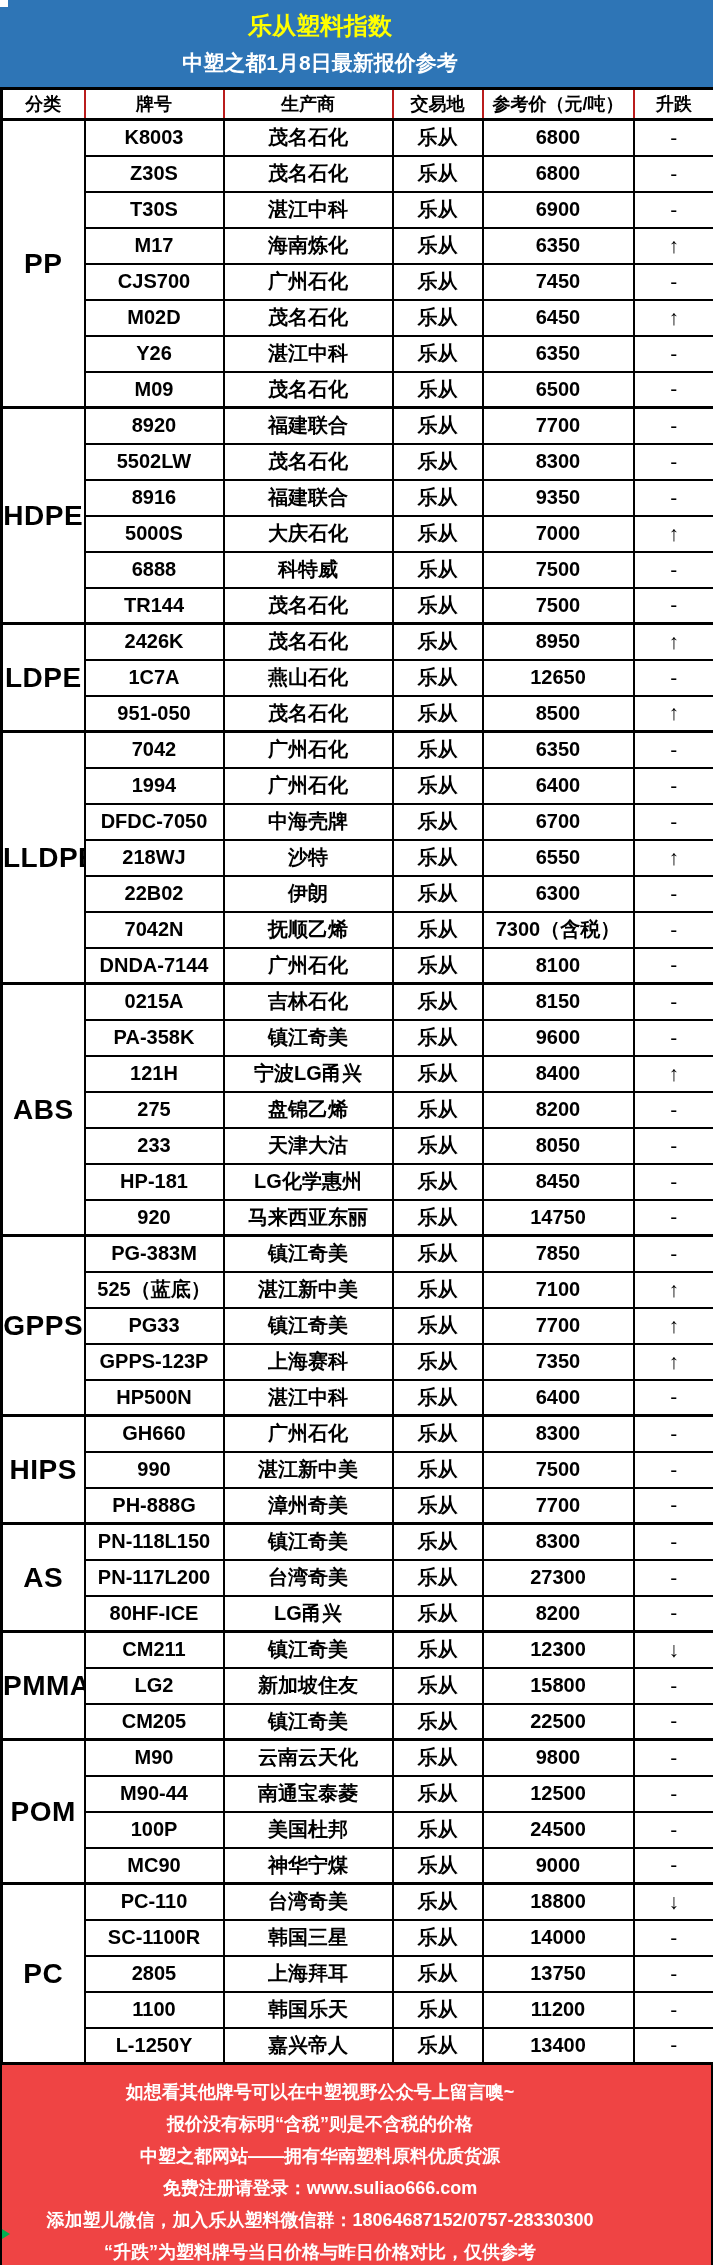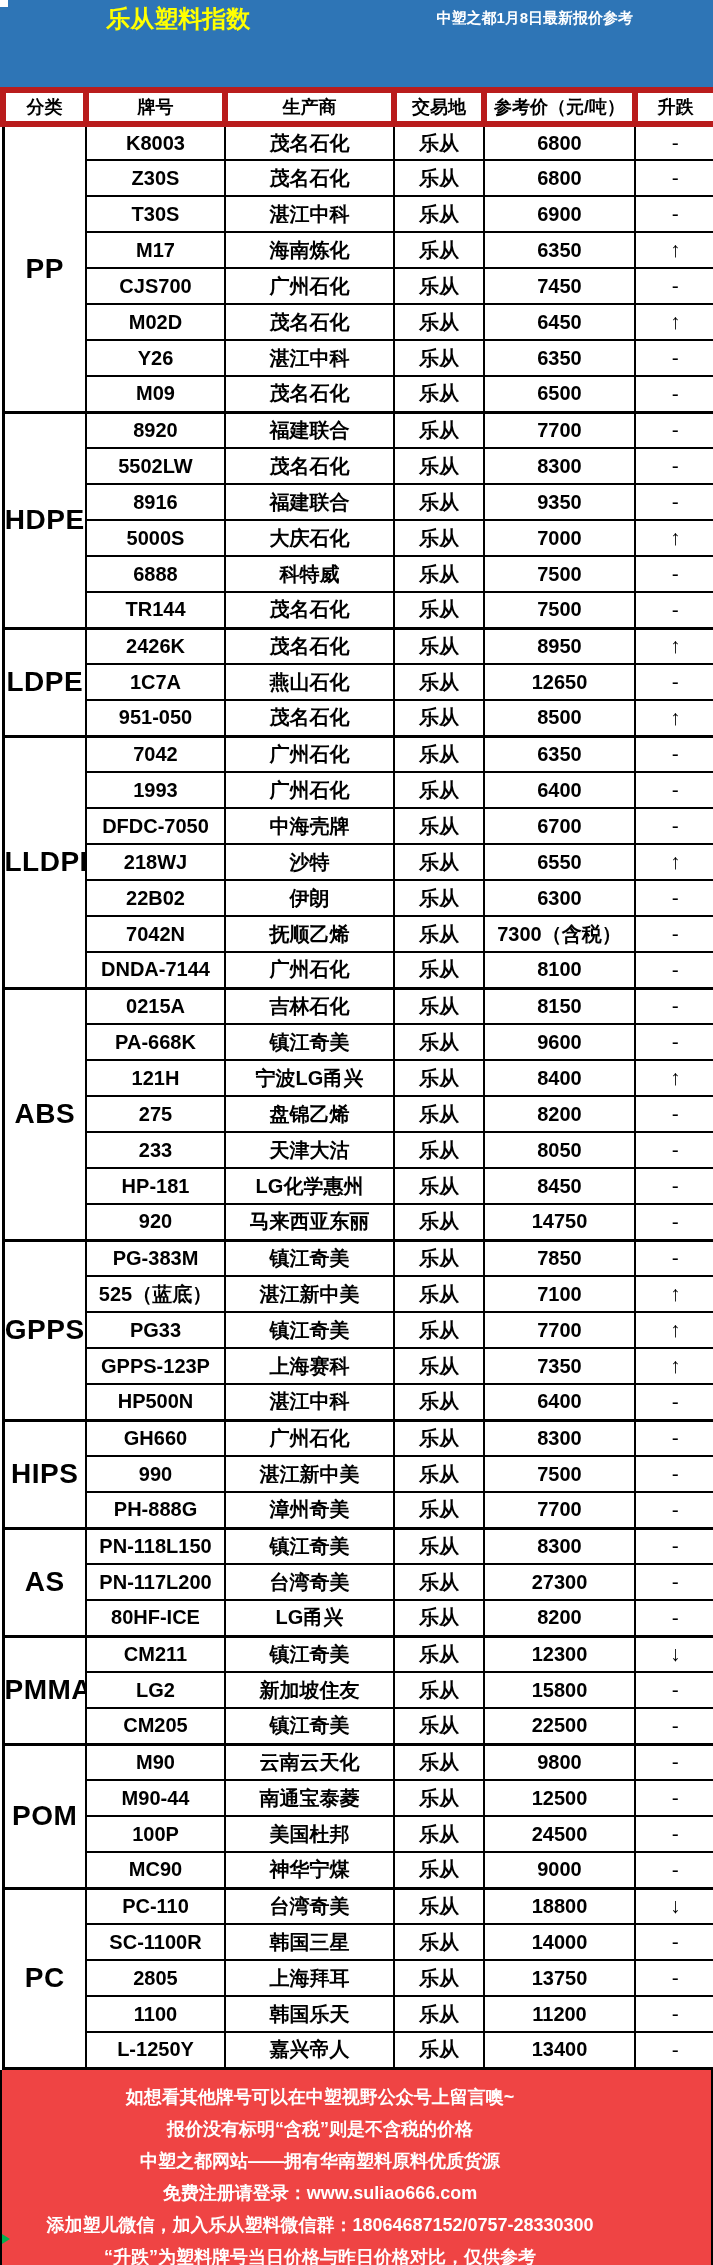--- a/index.html
+++ b/index.html
@@ -4,34 +4,34 @@
 <style>
   html,body{margin:0;padding:0;}
   body{
     width:713px;height:2265px;overflow:hidden;background:#ffffff;
     font-family:"Liberation Sans","DejaVu Sans",sans-serif;
     font-weight:bold;color:#000;
   }
   
   .banner-top{
     position:relative;height:87px;background:#2E75B6;
-    display:flex;flex-direction:row;justify-content:center;align-items:flex-start;
+    display:flex;flex-direction:column;justify-content:center;align-items:flex-start;
   }
   .banner-top .line-wrap{width:640px;text-align:center;}
   .title{font-size:24px;color:#FFFF00;line-height:38px;}
-  .subtitle{font-size:15px;color:#FFFFFF;line-height:36px;}
+  .subtitle{font-size:21px;color:#FFFFFF;line-height:36px;}
   .notch{position:absolute;top:0;left:0;width:8px;height:7px;background:#ffffff;}
   
   table{
     border-collapse:collapse;table-layout:fixed;width:713px;
     border:3px solid #000;
   }
   th{
     height:28px;padding:0;text-align:center;vertical-align:middle;
-    font-size:18px;font-weight:bold;border:6px solid #b91c1c;background:#fff;white-space:nowrap;
+    font-size:18px;font-weight:bold;border:2px solid #b91c1c;background:#fff;white-space:nowrap;
   }
   td{
     height:32px;padding:0;text-align:center;vertical-align:middle;
     font-size:20px;font-weight:bold;border:2px solid #000;background:#fff;
     white-space:nowrap;overflow:hidden;
   }
   tbody tr{height:36px;}
   td.cat{font-size:28px;letter-spacing:0.5px;}
   .group-start{border-top:3px solid #000;}
   td.trend{font-weight:normal;font-size:21px;}
@@ -208,21 +208,21 @@
       </tr>
       <tr>
         <td rowspan="7" class="cat group-start">LLDPE</td>
         <td class="group-start">7042</td>
         <td class="group-start">广州石化</td>
         <td class="group-start">乐从</td>
         <td class="group-start">6350</td>
         <td class="group-start trend">-</td>
       </tr>
       <tr>
-        <td>1993</td>
+        <td>1994</td>
         <td>广州石化</td>
         <td>乐从</td>
         <td>6400</td>
         <td class="trend">-</td>
       </tr>
       <tr>
         <td>DFDC-7050</td>
         <td>中海壳牌</td>
         <td>乐从</td>
         <td>6700</td>
@@ -258,21 +258,21 @@
       </tr>
       <tr>
         <td rowspan="7" class="cat group-start">ABS</td>
         <td class="group-start">0215A</td>
         <td class="group-start">吉林石化</td>
         <td class="group-start">乐从</td>
         <td class="group-start">8150</td>
         <td class="group-start trend">-</td>
       </tr>
       <tr>
-        <td>PA-668K</td>
+        <td>PA-358K</td>
         <td>镇江奇美</td>
         <td>乐从</td>
         <td>9600</td>
         <td class="trend">-</td>
       </tr>
       <tr>
         <td>121H</td>
         <td>宁波LG甬兴</td>
         <td>乐从</td>
         <td>8400</td>

